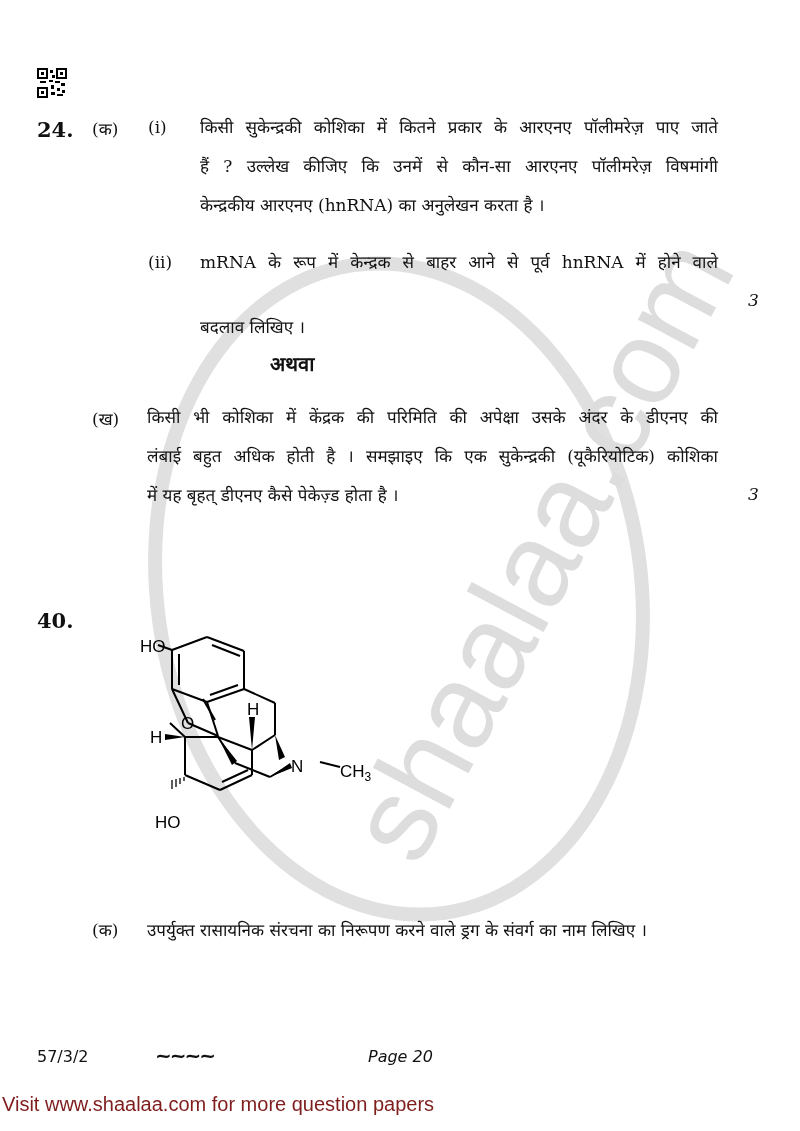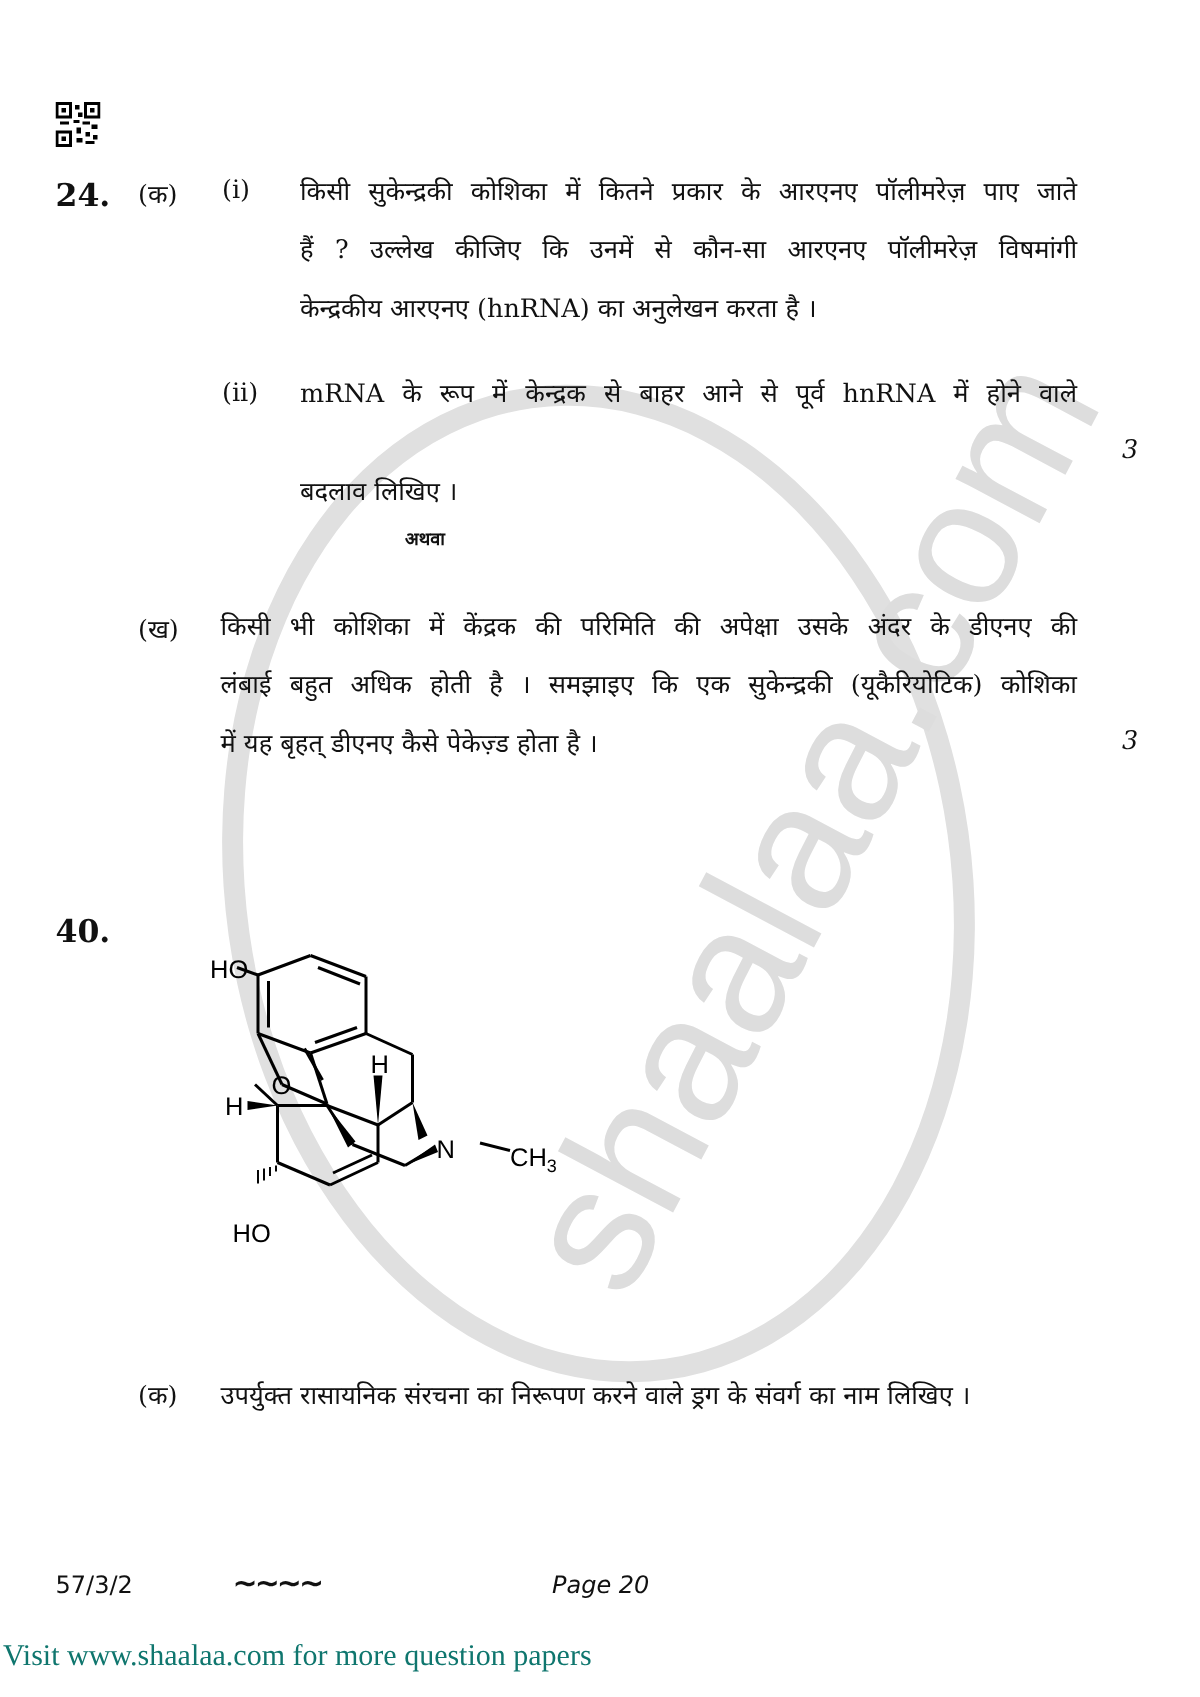--- a/index.html
+++ b/index.html
@@ -8,33 +8,33 @@
     background: #ffffff; color: #111111;
     font-family: "DejaVu Serif", serif;
   }
   .abs { position: absolute; }
   .qr { left: 37px; top: 68px; width: 30px; height: 30px; }
   .qnum { font-weight: bold; font-size: 21px; }
   .label { font-size: 17px; }
   .line { font-size: 17px; white-space: nowrap; }
   .justify { text-align: justify; text-align-last: justify; }
   .marks { font-style: italic; font-size: 17px; }
-  .athva { font-weight: bold; font-size: 12px; }
+  .athva { font-weight: bold; font-size: 20px; }
   .watermark-circle {
     left: 150px; top: 255px; width: 470px; height: 640px;
     border: 14px solid #e0e0e0; border-radius: 50%;
     transform: rotate(-8deg);
   }
   .watermark-text {
     left: 200px; top: 480px; font-family: "Liberation Sans", sans-serif;
     font-size: 120px; color: #dddddd; transform: rotate(-62deg);
     transform-origin: center; white-space: nowrap;
   }
   .footer { font-family: "DejaVu Sans", sans-serif; font-size: 16px; }
-  .visit { font-family: Liberation Serif, serif; font-size: 20px; color: #0f766e; }
+  .visit { font-family: Liberation Sans, sans-serif; font-size: 20px; color: #7f1d1d; }
 </style>
 </head>
 <body>
 
 <div class="abs watermark-circle"></div>
 <div class="abs watermark-text">shaalaa.com</div>
 
 <svg class="abs qr" viewBox="0 0 30 30">
   <rect x="0" y="0" width="30" height="30" fill="#fff"></rect>
   <rect x="1" y="1" width="9" height="9" fill="none" stroke="#000" stroke-width="2"></rect>

